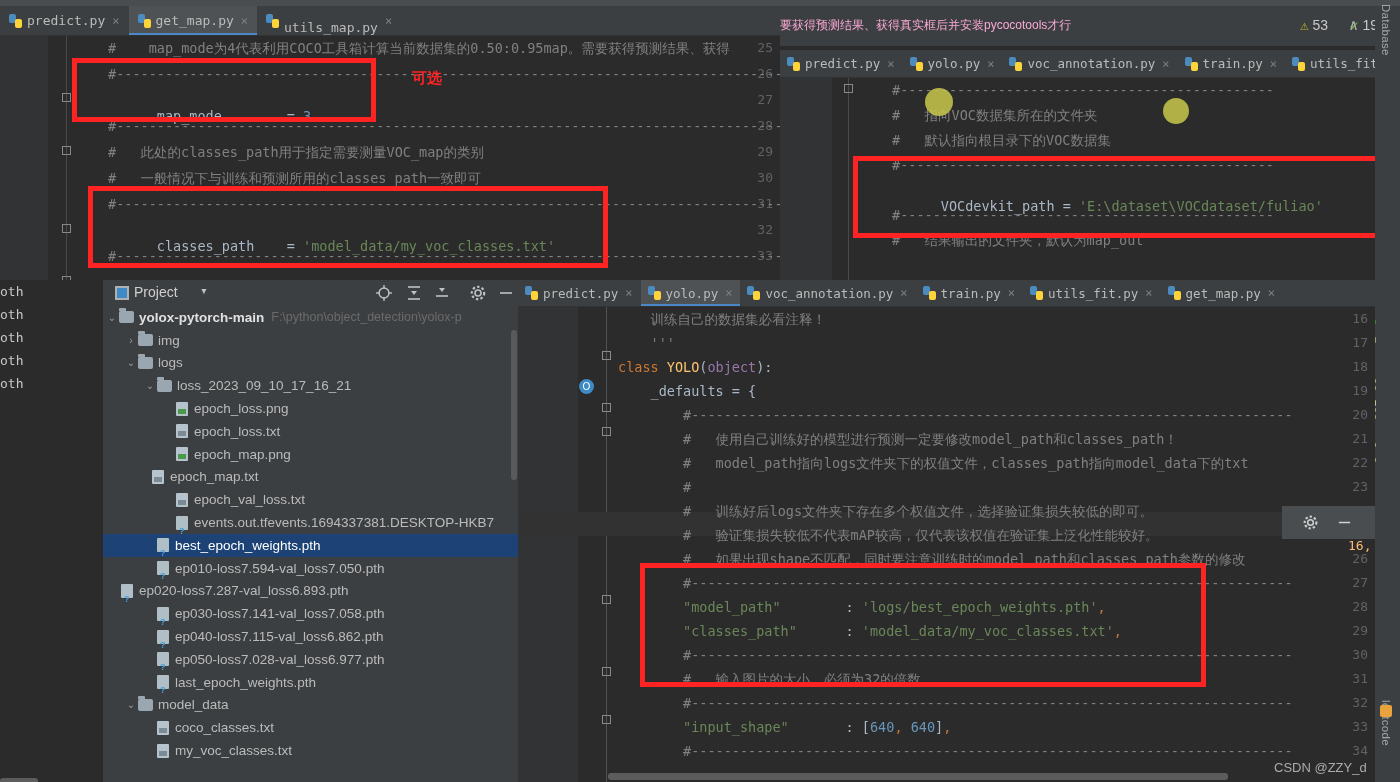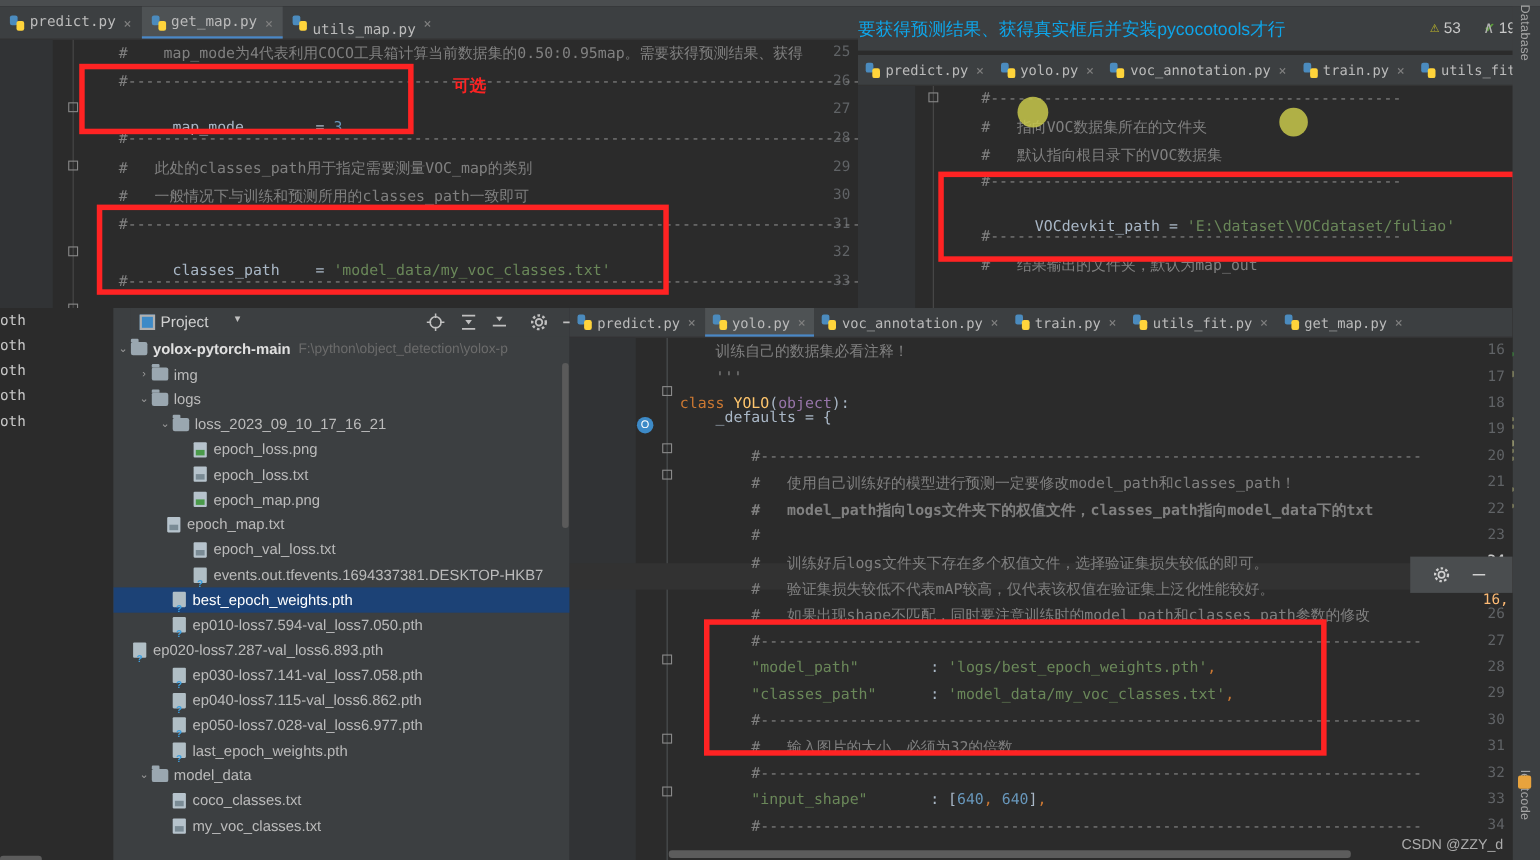--- a/index.html
+++ b/index.html
@@ -140,21 +140,21 @@
     <div class="ui" style="position:absolute;left:412px;top:33px;color:#ff2323;font-size:15px;font-weight:bold;">可选</div>
   </div>
 </div>
 
 <div class="redbox" style="left:72px;top:58px;width:304px;height:64px;"></div>
 <div class="redbox" style="left:88px;top:186px;width:520px;height:82px;"></div>
 
 <div class="panel editorbg" style="left:780px;top:6px;width:620px;height:274px;">
 
   <div style="position:absolute;left:0;top:0;width:620px;height:40px;background:#3c3f41;">
-    <div class="ui" style="position:absolute;left:0;top:11px;font-size:16px;color:#0ea5e9;white-space:nowrap;">要获得预测结果、获得真实框后并安装pycocotools才行</div>
+    <div class="ui" style="position:absolute;left:0;top:11px;font-size:12px;color:#f9a8d4;white-space:nowrap;">要获得预测结果、获得真实框后并安装pycocotools才行</div>
     <div style="position:absolute;right:72px;top:11px;display:flex;align-items:center;gap:4px;">
       <span style="color:#bbb529;font-size:14px;">⚠</span>
       <span class="ui" style="color:#c8c8c8;font-size:14px;">53</span>
     </div>
     <div style="position:absolute;right:22px;top:11px;display:flex;align-items:center;gap:4px;">
       <span style="color:#5c9e3a;font-size:14px;">✔</span>
       <span class="ui" style="color:#c8c8c8;font-size:14px;">19</span>
     </div>
     <span style="position:absolute;right:42px;top:10px;color:#b0b0b0;font-size:15px;">∧</span>
     <span style="position:absolute;right:14px;top:10px;color:#b0b0b0;font-size:15px;">∨</span>
@@ -241,21 +241,21 @@
     <div>oth</div>
     <div>oth</div>
     <div>oth</div>
   </div>
   <div style="position:absolute;left:0;top:498px;width:38px;height:7px;background:#5c5c5c;border-radius:3px;"></div>
 
 </div>
 
 <div class="panel" style="left:103px;top:280px;width:415px;height:502px;background:#3c3f41;">
 
-  <div style="position:absolute;left:16px;top:0;width:415px;height:26px;background:#3c3f41;">
+  <div style="position:absolute;left:4px;top:0;width:415px;height:26px;background:#3c3f41;">
     <div style="position:absolute;left:8px;top:6px;width:14px;height:14px;border:2px solid #b0b0b0;background:#3d8ac7;"></div>
     <span class="ui" style="position:absolute;left:27px;top:4px;font-size:14px;color:#d0d0d0;">Project</span>
     <span style="position:absolute;left:93px;top:3px;font-size:13px;color:#c0c0c0;">▾</span>
 
     <svg style="position:absolute;left:268px;top:4px;" width="18" height="18" viewBox="0 0 18 18">
       <circle cx="9" cy="9" r="5" fill="none" stroke="#c0c0c0" stroke-width="1.4"></circle>
       <line x1="9" y1="1" x2="9" y2="5" stroke="#c0c0c0" stroke-width="1.4"></line>
       <line x1="9" y1="13" x2="9" y2="17" stroke="#c0c0c0" stroke-width="1.4"></line>
       <line x1="1" y1="9" x2="5" y2="9" stroke="#c0c0c0" stroke-width="1.4"></line>
       <line x1="13" y1="9" x2="17" y2="9" stroke="#c0c0c0" stroke-width="1.4"></line>
@@ -448,24 +448,24 @@
         <div class="lnum mono" style="top: 340px; width: 60px;">30</div>
         <div class="lnum mono" style="top: 364px; width: 60px;">31</div>
         <div class="lnum mono" style="top: 388px; width: 60px;">32</div>
         <div class="lnum mono" style="top: 412px; width: 60px;">33</div>
         <div class="lnum mono" style="top: 436px; width: 60px;">34</div>
       </div>
     <div id="main-code">
         <div class="cline mono" style="left: 100px; top: 4px;"><span class="c-com">    训练自己的数据集必看注释！</span></div>
         <div class="cline mono" style="left: 100px; top: 28px;"><span class="c-com">    '''</span></div>
         <div class="cline mono" style="left: 100px; top: 52px;"><span class="c-kw">class</span> <span class="c-cls">YOLO</span>(<span class="c-id">object</span>):</div>
-        <div class="cline mono" style="left: 100px; top: 65px;"><span class="c-def">    _defaults = {</span></div>
+        <div class="cline mono" style="left: 100px; top: 76px;"><span class="c-def">    _defaults = {</span></div>
         <div class="cline mono" style="left: 100px; top: 100px;"><span class="c-com">        #--------------------------------------------------------------------------</span></div>
         <div class="cline mono" style="left: 100px; top: 124px;"><span class="c-com">        #   使用自己训练好的模型进行预测一定要修改model_path和classes_path！</span></div>
-        <div class="cline mono" style="left: 100px; top: 148px; font-weight: bold;"><span class="c-com">        #   model_path指向logs文件夹下的权值文件，classes_path指向model_data下的txt</span></div>
+        <div class="cline mono" style="left: 100px; top: 148px;"><span class="c-com">        #   model_path指向logs文件夹下的权值文件，classes_path指向model_data下的txt</span></div>
         <div class="cline mono" style="left: 100px; top: 172px;"><span class="c-com">        #</span></div>
         <div class="cline mono" style="left: 100px; top: 196px;"><span class="c-com">        #   训练好后logs文件夹下存在多个权值文件，选择验证集损失较低的即可。</span></div>
         <div class="cline mono" style="left: 100px; top: 220px;"><span class="c-com">        #   验证集损失较低不代表mAP较高，仅代表该权值在验证集上泛化性能较好。</span></div>
         <div class="cline mono" style="left: 100px; top: 244px;"><span class="c-com">        #   如果出现shape不匹配，同时要注意训练时的model_path和classes_path参数的修改</span></div>
         <div class="cline mono" style="left: 100px; top: 268px;"><span class="c-com">        #--------------------------------------------------------------------------</span></div>
         <div class="cline mono" style="left: 100px; top: 292px;"><span class="c-def">        </span><span class="c-str">"model_path"</span><span class="c-def">        : </span><span class="c-str">'logs/best_epoch_weights.pth'</span><span class="c-kw">,</span></div>
         <div class="cline mono" style="left: 100px; top: 316px;"><span class="c-def">        </span><span class="c-str">"classes_path"</span><span class="c-def">      : </span><span class="c-str">'model_data/my_voc_classes.txt'</span><span class="c-kw">,</span></div>
         <div class="cline mono" style="left: 100px; top: 340px;"><span class="c-com">        #--------------------------------------------------------------------------</span></div>
         <div class="cline mono" style="left: 100px; top: 364px;"><span class="c-com">        #   输入图片的大小，必须为32的倍数。</span></div>
         <div class="cline mono" style="left: 100px; top: 388px;"><span class="c-com">        #--------------------------------------------------------------------------</span></div>

